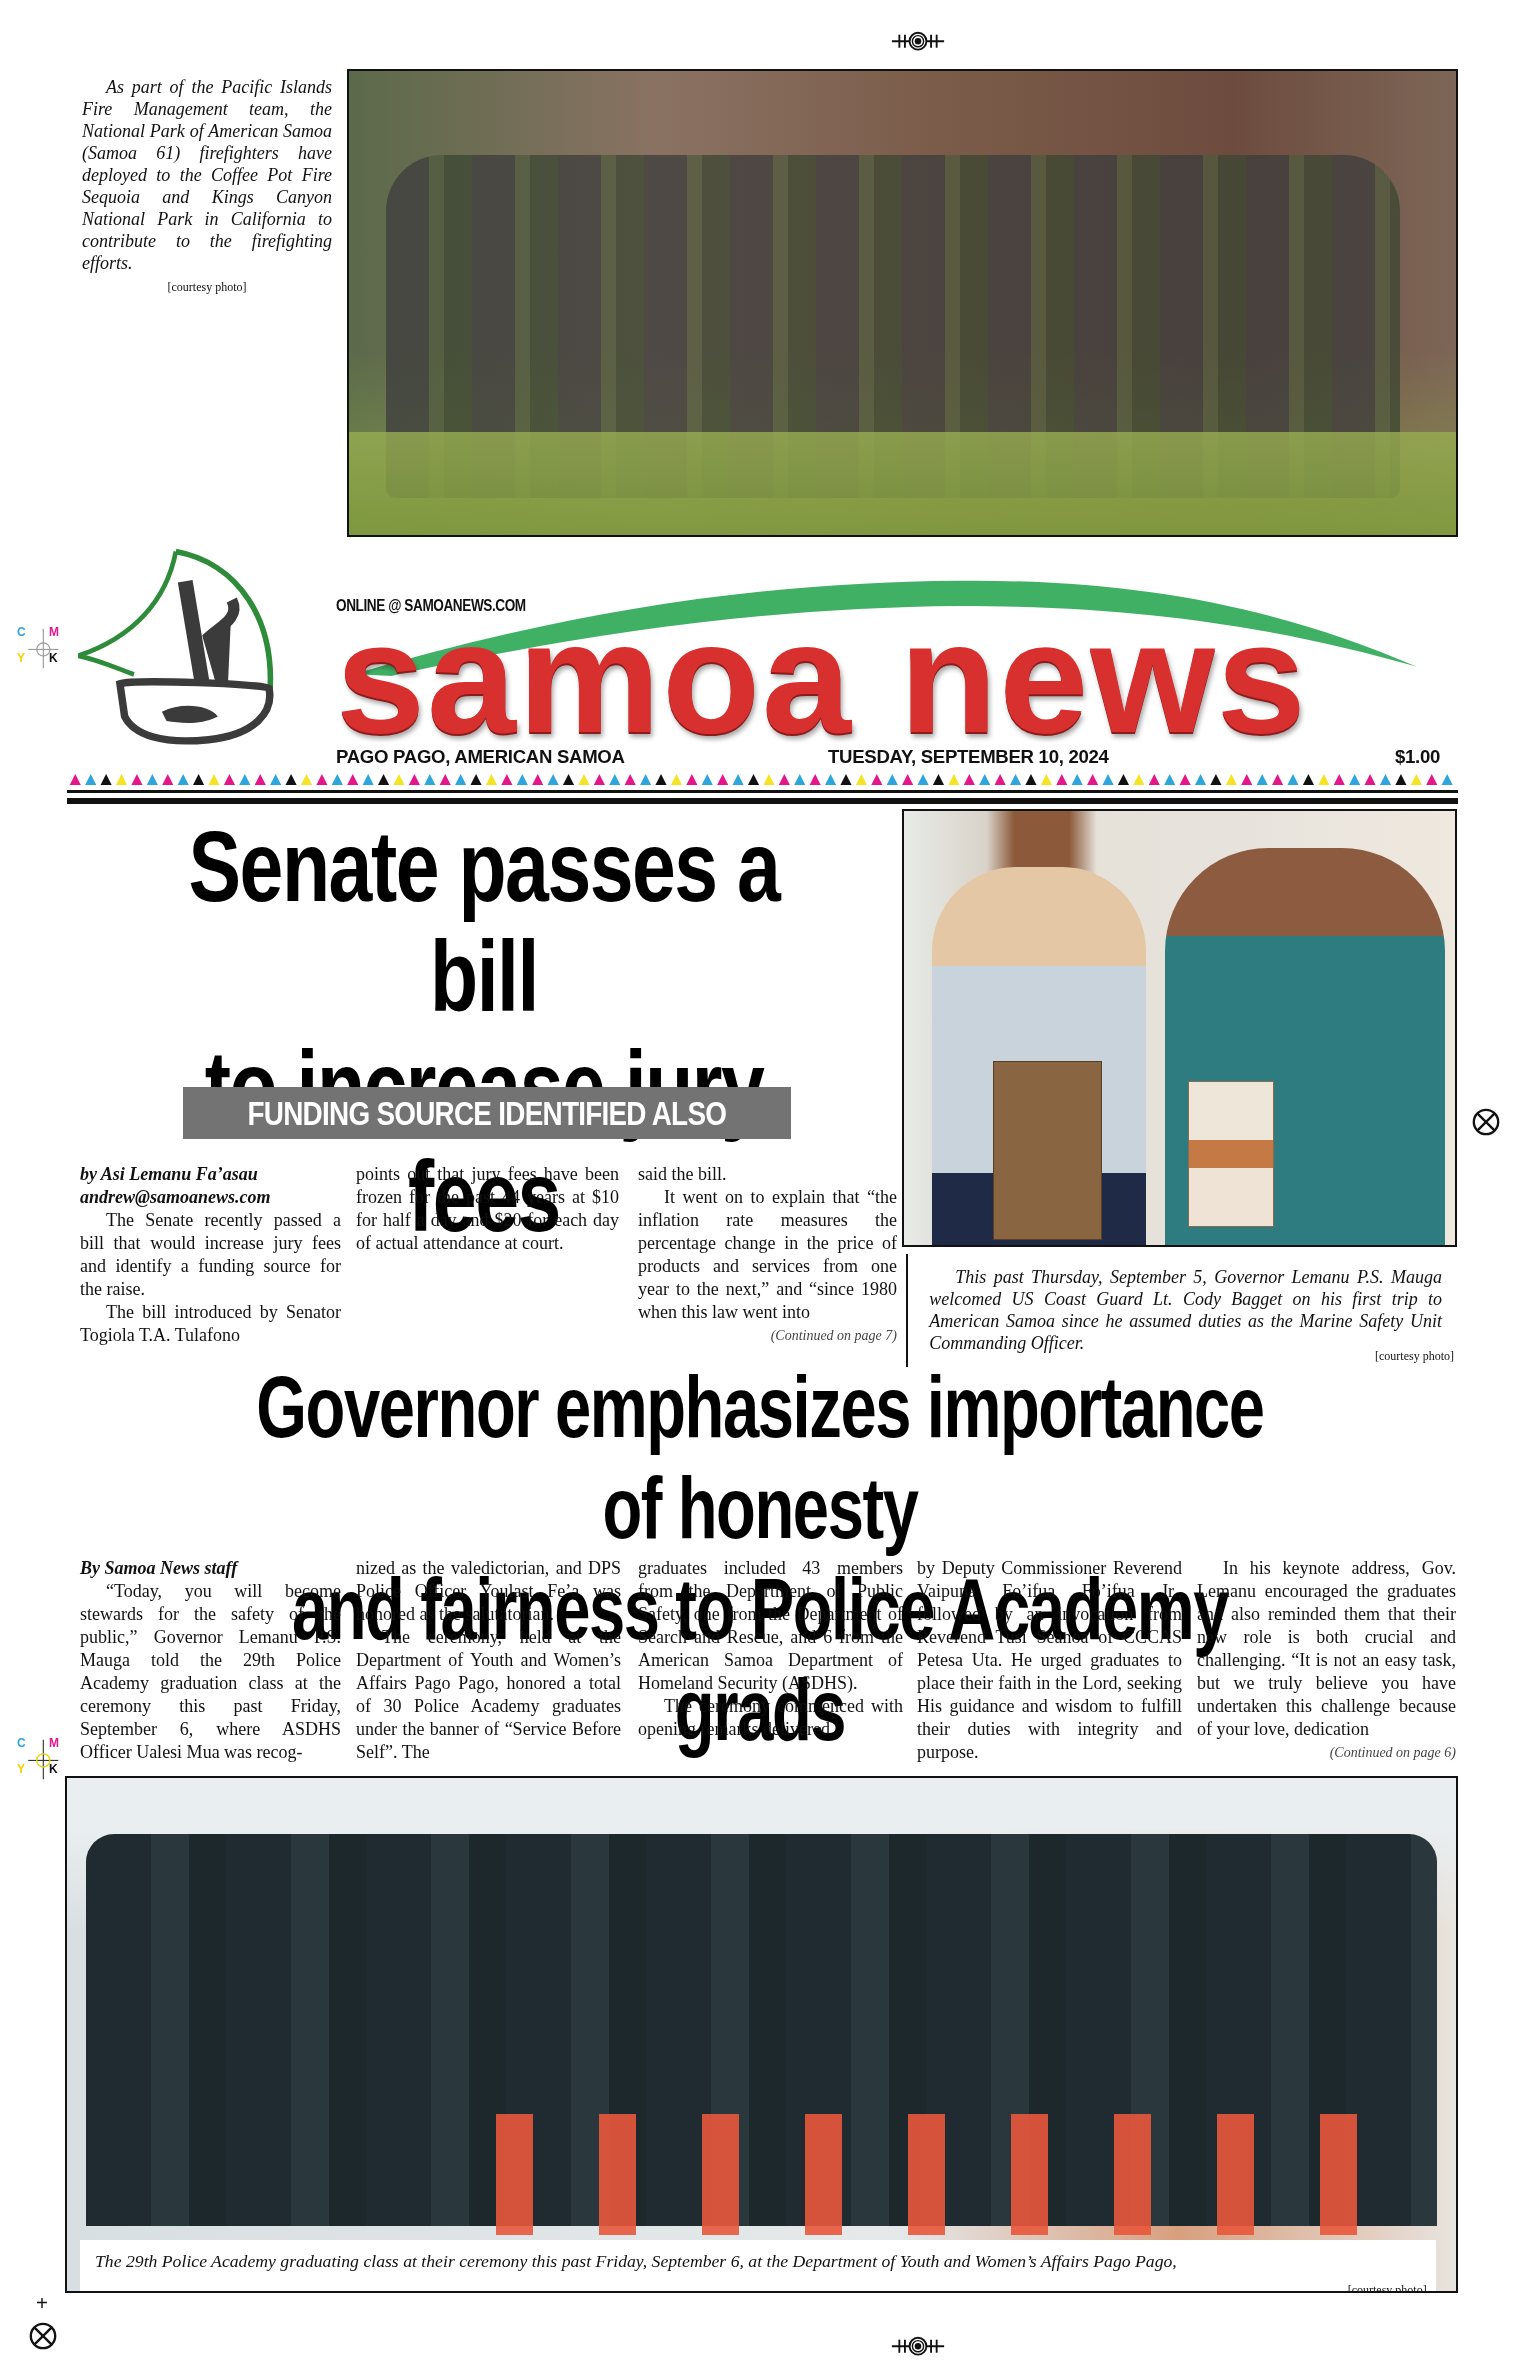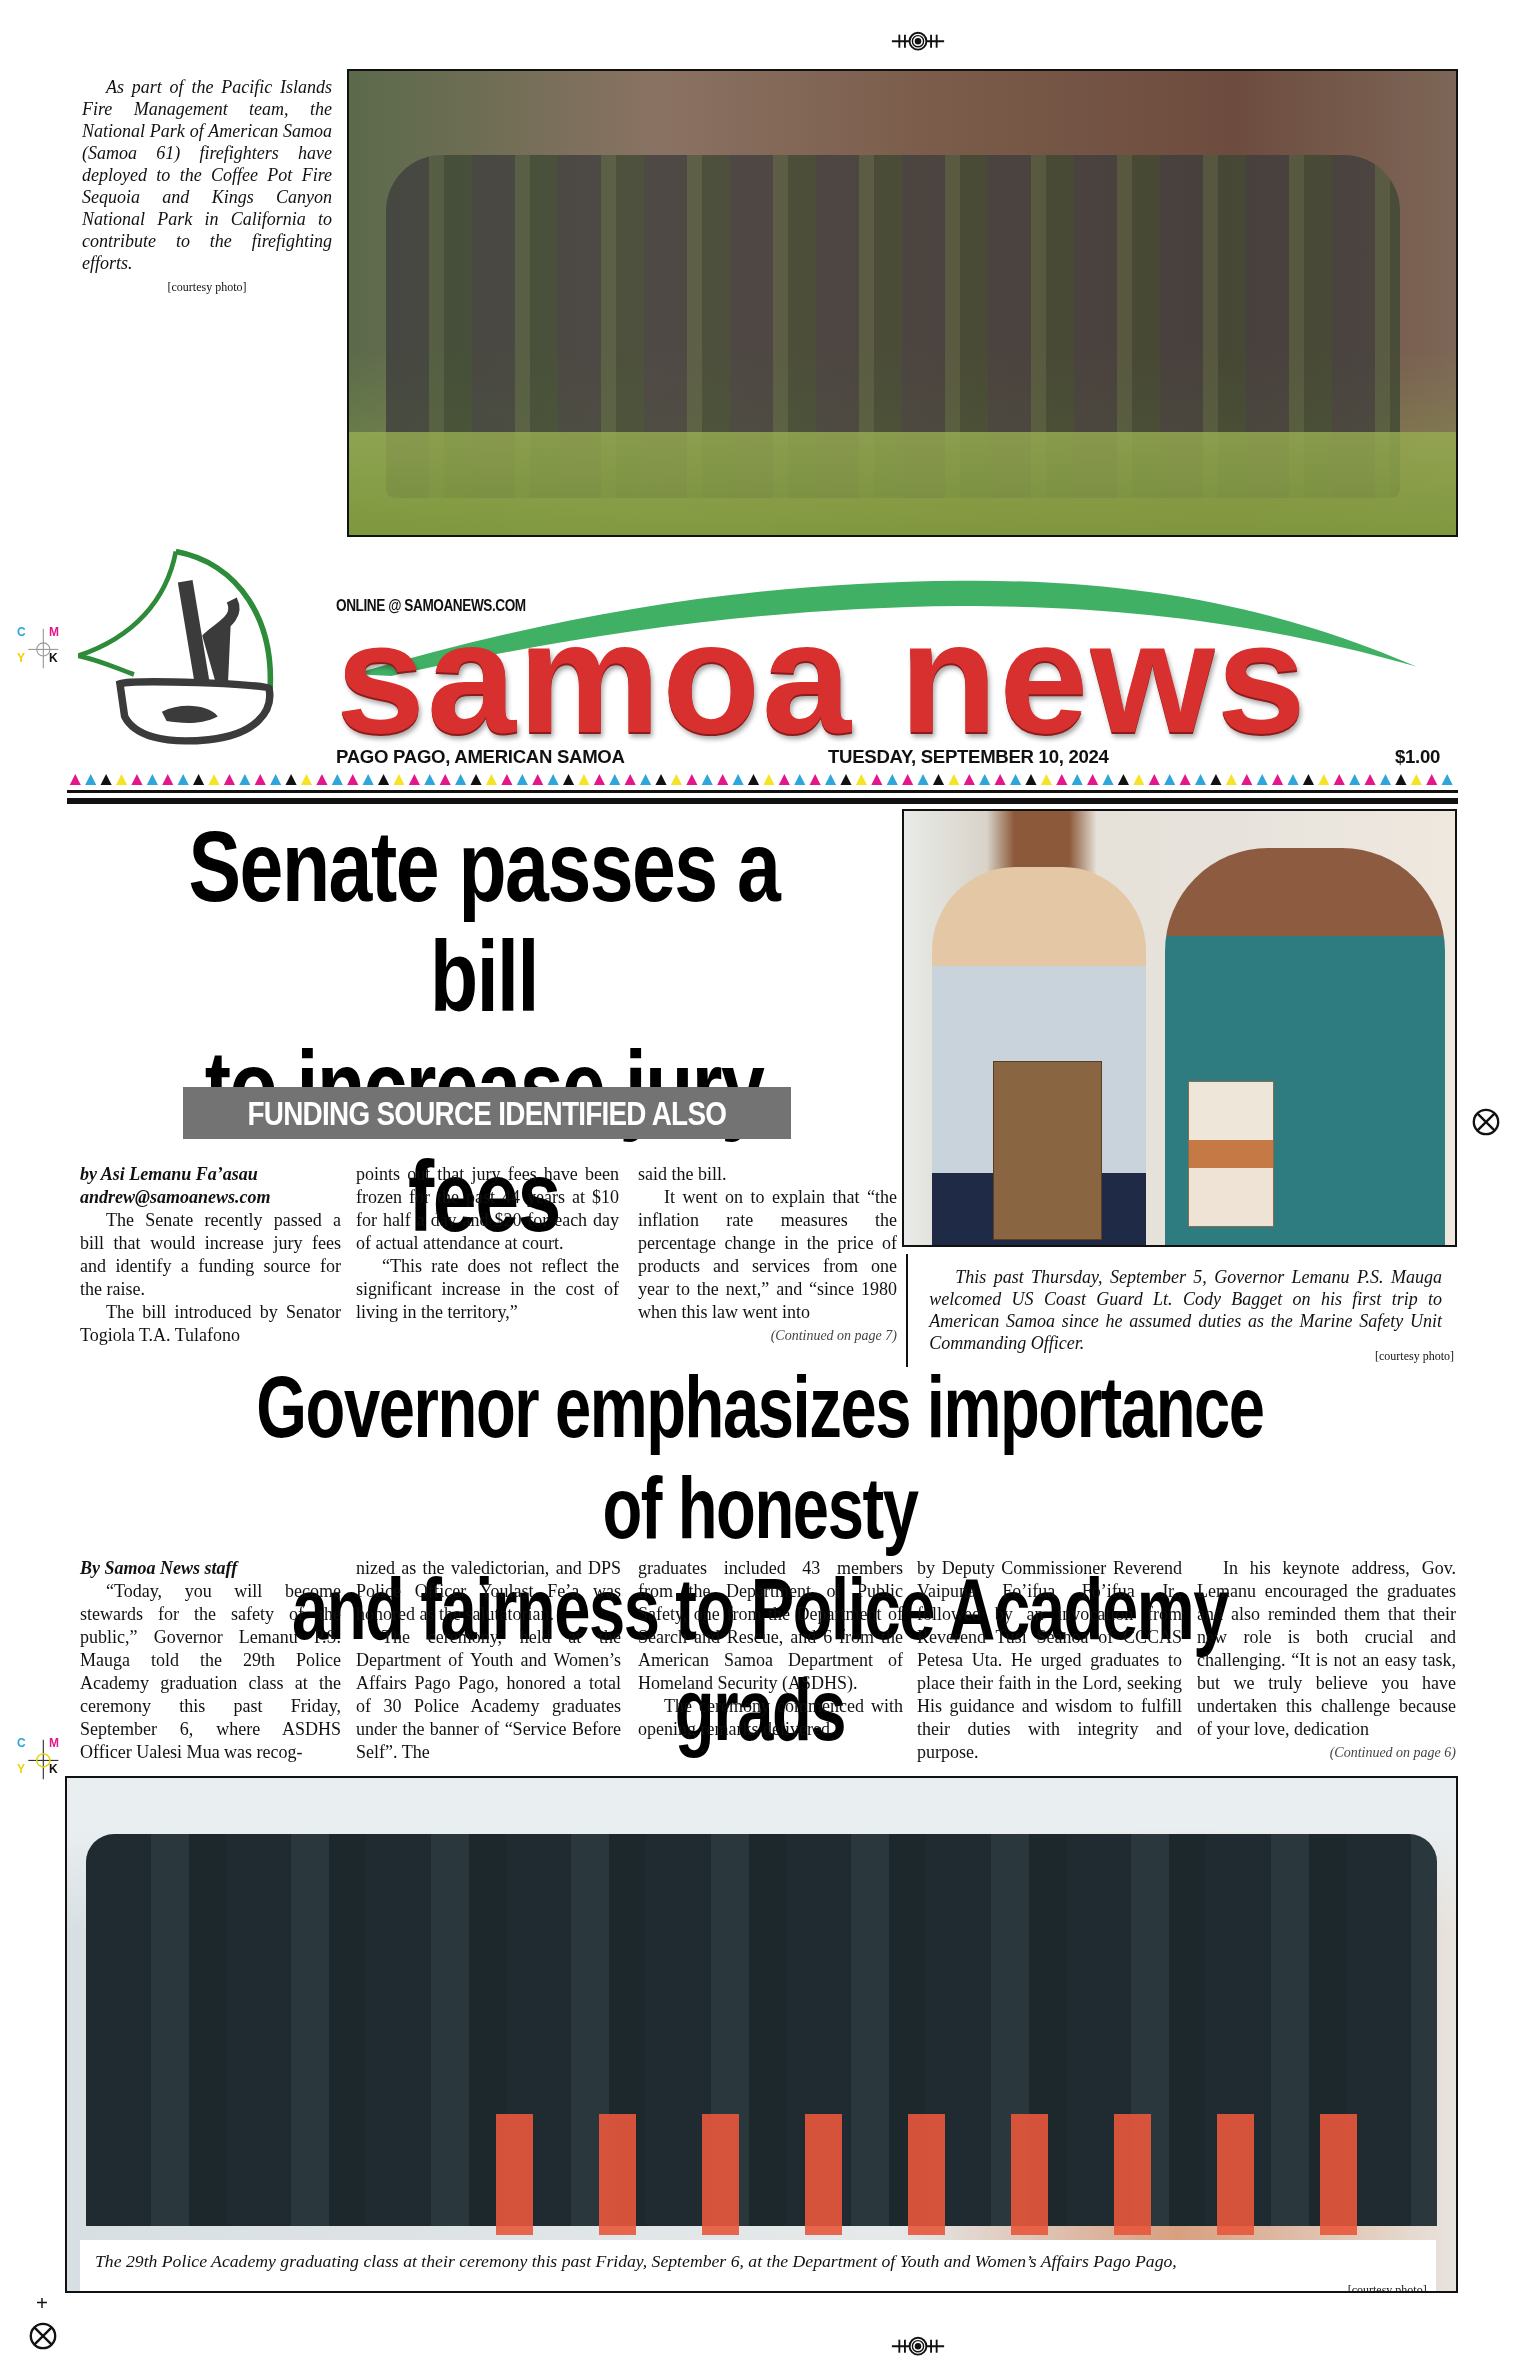--- a/index.html
+++ b/index.html
@@ -278,21 +278,20 @@
 <div class="abs kicker"><span>FUNDING SOURCE IDENTIFIED ALSO</span></div>
 
 <div class="abs col" style="left:80px;top:1163px;width:261px;">
   <p class="byline">by Asi Lemanu Fa’asau</p>
   <p class="byline">andrew@samoanews.com</p>
   <p>The Senate recently passed a bill that would increase jury fees and identify a funding source for the raise.</p>
   <p>The bill introduced by Senator Togiola T.A. Tulafono</p>
 </div>
 <div class="abs col" style="left:356px;top:1163px;width:263px;">
   <p style="text-indent:0">points out that jury fees have been frozen for the past 44 years at $10 for half a day and $20 for each day of actual attendance at court.</p>
-  <p>“This rate does not reflect the significant increase in the cost of living in the territory,”</p>
 </div>
 <div class="abs col" style="left:638px;top:1163px;width:259px;">
   <p style="text-indent:0">said the bill.</p>
   <p>It went on to explain that “the inflation rate measures the percentage change in the price of products and services from one year to the next,” and “since 1980 when this law went into</p>
   <p class="cont">(Continued on page 7)</p>
 </div>
 
 <div class="abs photo photo-cg">
   <div class="cg-left"></div>
   <div class="cg-right"></div>

